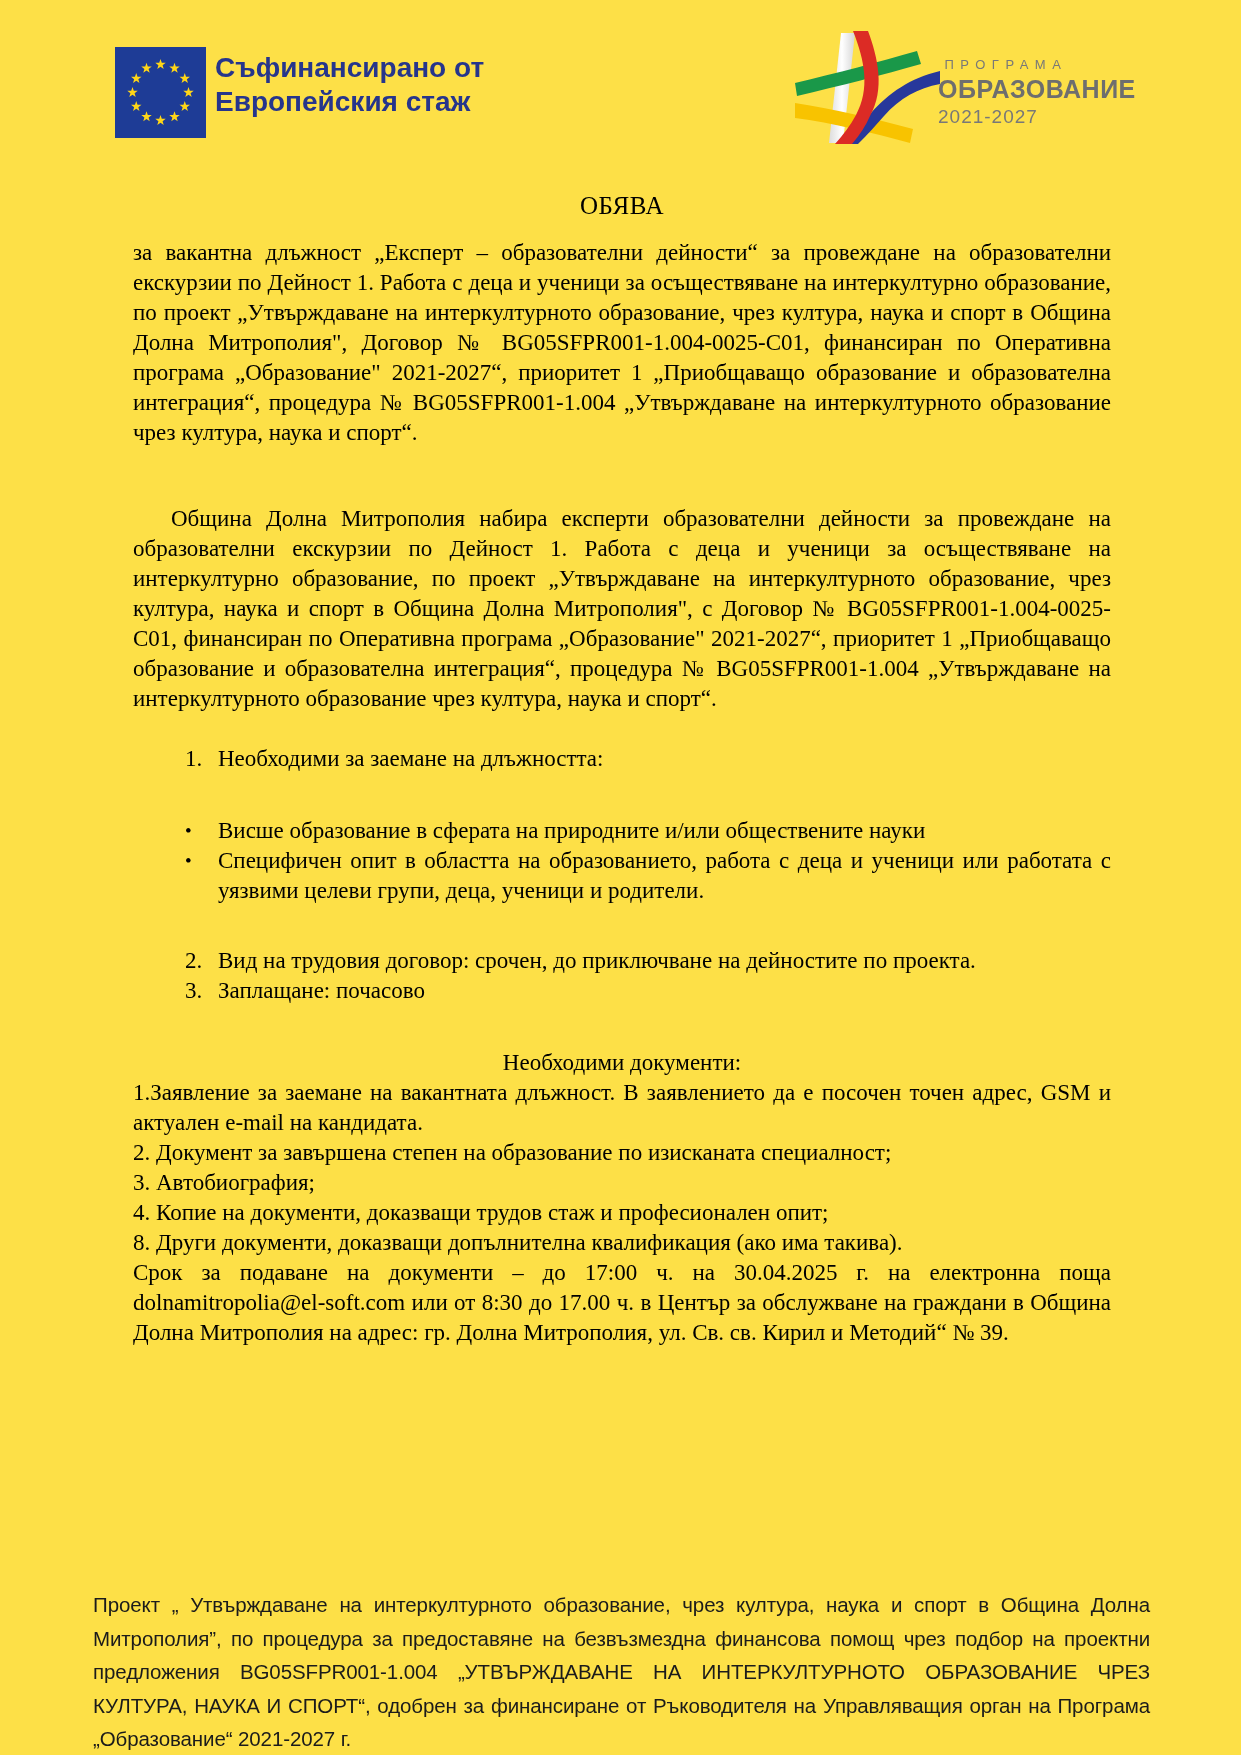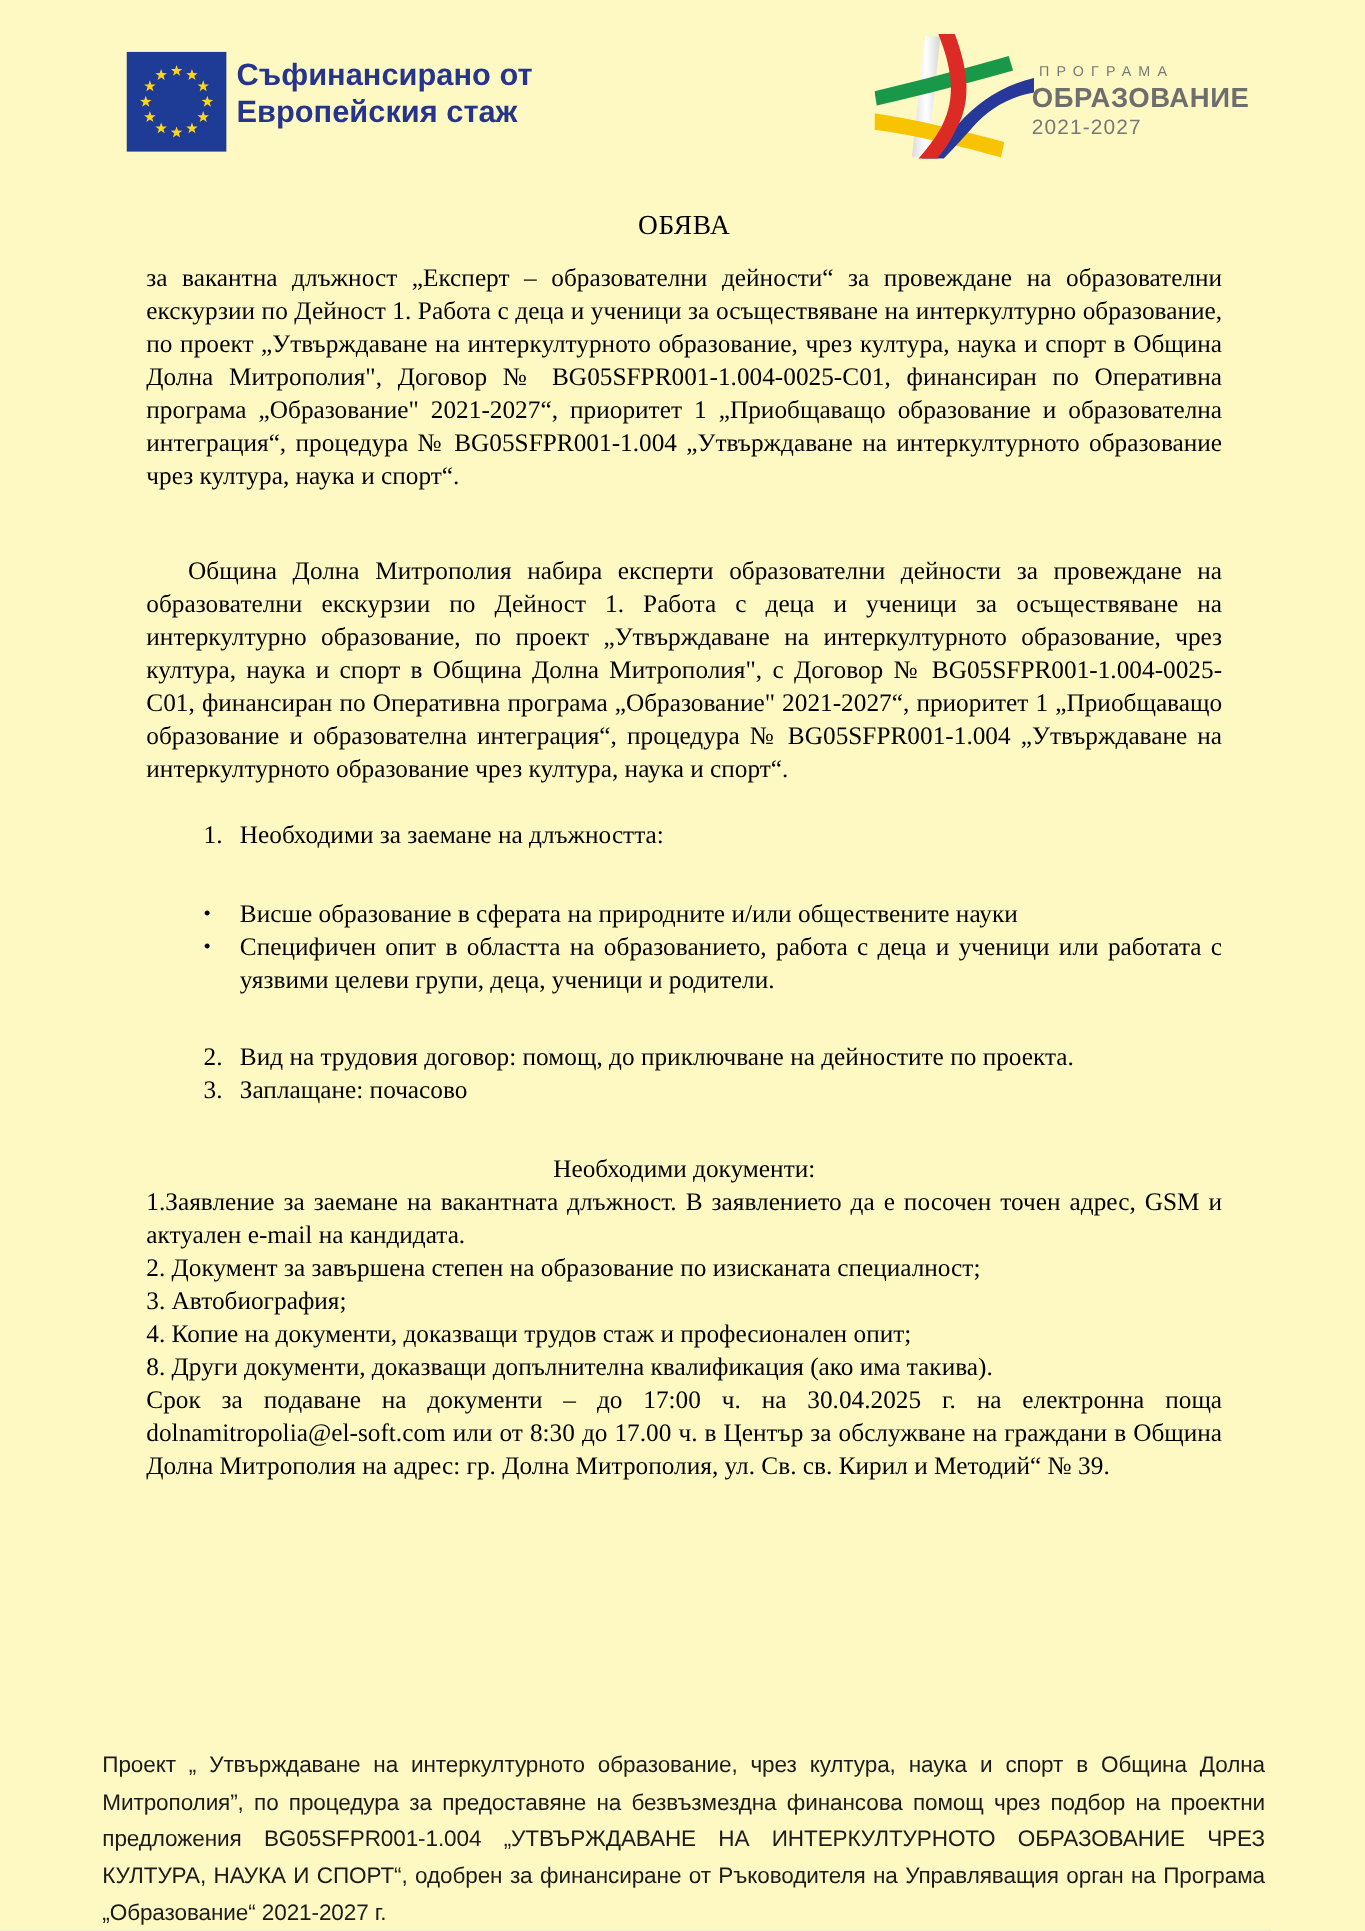--- a/index.html
+++ b/index.html
@@ -1,20 +1,20 @@
 <!DOCTYPE html>
 <html lang="bg"><head>
 <meta charset="utf-8">
 <style>
   html,body { margin:0; padding:0; background:#e8e8e8; }
   .page {
     position:relative;
     width:1241px; height:1755px;
     margin:0 auto;
-    background:#fef9c3;
+    background:#fde047;
     overflow:hidden;
     font-family:"Liberation Serif", serif;
     color:#000;
   }
 
   
   .eu-flag { position:absolute; left:115px; top:47px; width:91px; height:91px; }
   .eu-text {
     position:absolute; left:215px; top:51px;
     font-family:"Liberation Sans", sans-serif;
@@ -134,21 +134,21 @@
       </div>
       <div class="bullet-row">
         <span class="bullet-glyph">•</span>
         <span>Специфичен опит в областта на образованието, работа с деца и ученици или работата с уязвими целеви групи, деца, ученици и родители.</span>
       </div>
     </div>
 
     <div class="terms">
       <div class="list-row">
         <span class="list-num">2.</span>
-        <span>Вид на трудовия договор: помощ, до приключване на дейностите по проекта.</span>
+        <span>Вид на трудовия договор: срочен, до приключване на дейностите по проекта.</span>
       </div>
       <div class="list-row">
         <span class="list-num">3.</span>
         <span>Заплащане: почасово</span>
       </div>
     </div>
 
     <div class="docs-heading">Необходими документи:</div>
 
     <div class="doc-item">1.Заявление за заемане на вакантната длъжност. В заявлението да е посочен точен адрес, GSM и актуален e-mail на кандидата.</div>

